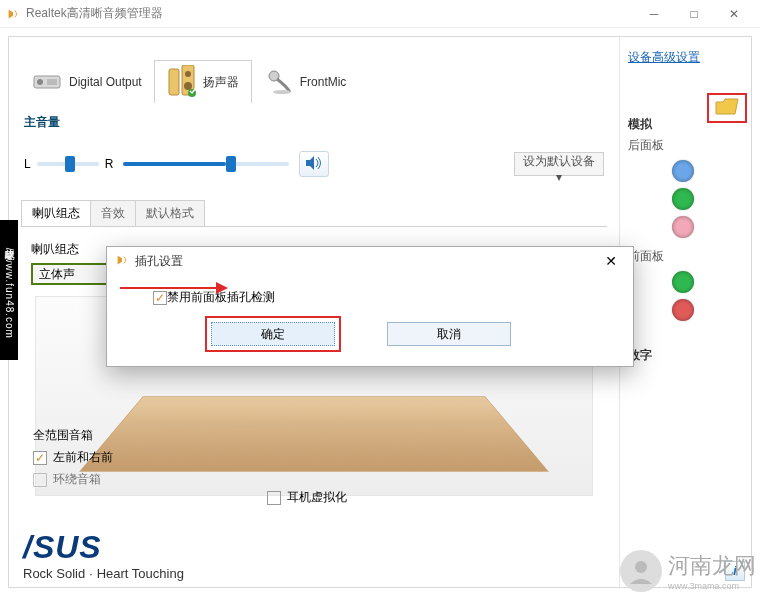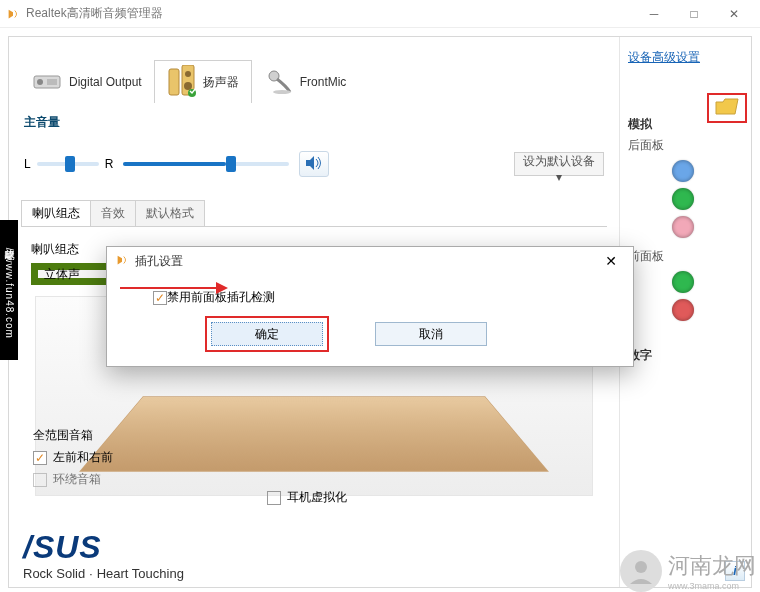--- a/index.html
+++ b/index.html
@@ -30,21 +30,21 @@
 .vol-thumb { width: 10px; height: 16px; background: #1974c5; border-radius: 2px; position: absolute; top: -6px; }
 .mute-btn { width: 30px; height: 26px; border: 1px solid #c9d8e6; border-radius: 3px; background: linear-gradient(#fff,#e9f1f8); display: flex; align-items: center; justify-content: center; }
 .default-dd { width: 90px; height: 24px; border: 1px solid #cfcfcf; background: #f5f5f5; display: flex; align-items: center; justify-content: space-between; padding: 0 6px; color: #555; flex-direction: column; }
 
 .subtabs { display: flex; border-bottom: 1px solid #d0d0d0; margin-top: 16px; }
 .subtab { padding: 4px 10px; border: 1px solid #d0d0d0; border-bottom: none; background: #fff; margin-right: -1px; }
 .subtab:not(.active) { background: #f3f3f3; color: #666; }
 
 .config-label { margin: 14px 0 4px 10px; }
 .config-row { display: flex; align-items: center; gap: 10px; margin-left: 10px; }
-.combo { width: 110px; height: 22px; border: 7px solid #4d7c0f; background: #f6f6f6; display: flex; align-items: center; justify-content: space-between; padding: 0 6px; }
+.combo { width: 110px; height: 22px; border: 2px solid #4d7c0f; background: #f6f6f6; display: flex; align-items: center; justify-content: space-between; padding: 0 6px; }
 .play-btn { width: 26px; height: 24px; background: linear-gradient(#5db2ef,#1c74c0); border-radius: 3px; display:flex;align-items:center;justify-content:center; }
 
 .room-stage { margin: 10px 14px 0 14px; height: 200px; position: relative; background: linear-gradient(#fcfcfc,#ededed); border: 1px solid #e6e6e6; }
 .speaker { width: 28px; height: 40px; position: absolute; background: linear-gradient(#777,#444); border-radius: 3px; }
 .floor { position:absolute; left:80px; right:80px; bottom:12px; height:110px; background: linear-gradient(#e9cba1,#c49b6c); transform: perspective(260px) rotateX(48deg); border:1px solid #caa375; }
 
 .full-range { position: absolute; left: 24px; top: 390px; width: 120px; }
 .cb-row { display:flex; align-items:center; gap:6px; margin:5px 0; }
 .cb { width:14px; height:14px; border:1px solid #999; display:flex; align-items:center; justify-content:center; }
 .cb.checked { background:#fff; }
@@ -60,21 +60,21 @@
 .asus-logo .big { font-size:32px; font-weight:bold; font-style:italic; letter-spacing:1px; }
 .asus-logo .small { font-size:13px; color:#333; }
 .info-btn { width:20px; height:20px; border:1px solid #b8cde0; background:linear-gradient(#fff,#dcebf6); display:flex; align-items:center; justify-content:center; position:absolute; right:6px; bottom:6px; color:#1864b6; font-style:italic; font-weight:bold; }
 
 .dialog { position:absolute; left:106px; top:246px; width:528px; background:#fff; border:1px solid #aaa; box-shadow: 0 8px 24px rgba(0,0,0,.3); z-index:10; }
 .dlg-title { height:28px; display:flex; align-items:center; padding:0 8px; }
 .dlg-title .t { flex:1; margin-left:6px; color:#333; }
 .dlg-body { padding: 14px 24px 20px 46px; }
 .dlg-cb-row { display:flex; align-items:center; }
 .dlg-btns { display:flex; gap:52px; margin: 16px 0 0 58px; }
-.dlg-btn { width:112px; height:24px; border:1px solid #9fb8cf; background:#eef4fa; display:flex; align-items:center; justify-content:center; }
+.dlg-btn { width:124px; height:24px; border:1px solid #9fb8cf; background:#eef4fa; display:flex; align-items:center; justify-content:center; }
 .dlg-btn.ok { outline:2px solid #e02a2a; outline-offset:4px; border:1px dotted #5a8fc4; background:#e6f0fa; }
 .close-x { width:28px; text-align:center; font-size:14px; }
 .arrow { position:absolute; left:120px; top:280px; z-index:11; color:#e02a2a; pointer-events:none; }
 
 .side-watermark { position:absolute; left:0; top:220px; width:18px; height:140px; background:#000; color:#fff; writing-mode:vertical-rl; font-size:10px; display:flex; align-items:center; justify-content:center; letter-spacing:1px; }
 .br-watermark { position:absolute; right:4px; bottom:0; color:#999; font-size:22px; display:flex; align-items:center; gap:6px; }
 .br-avatar { width:42px; height:42px; border-radius:50%; background:#ddd; display:flex; align-items:center; justify-content:center; }
 </style>
 </head>
 <body>

